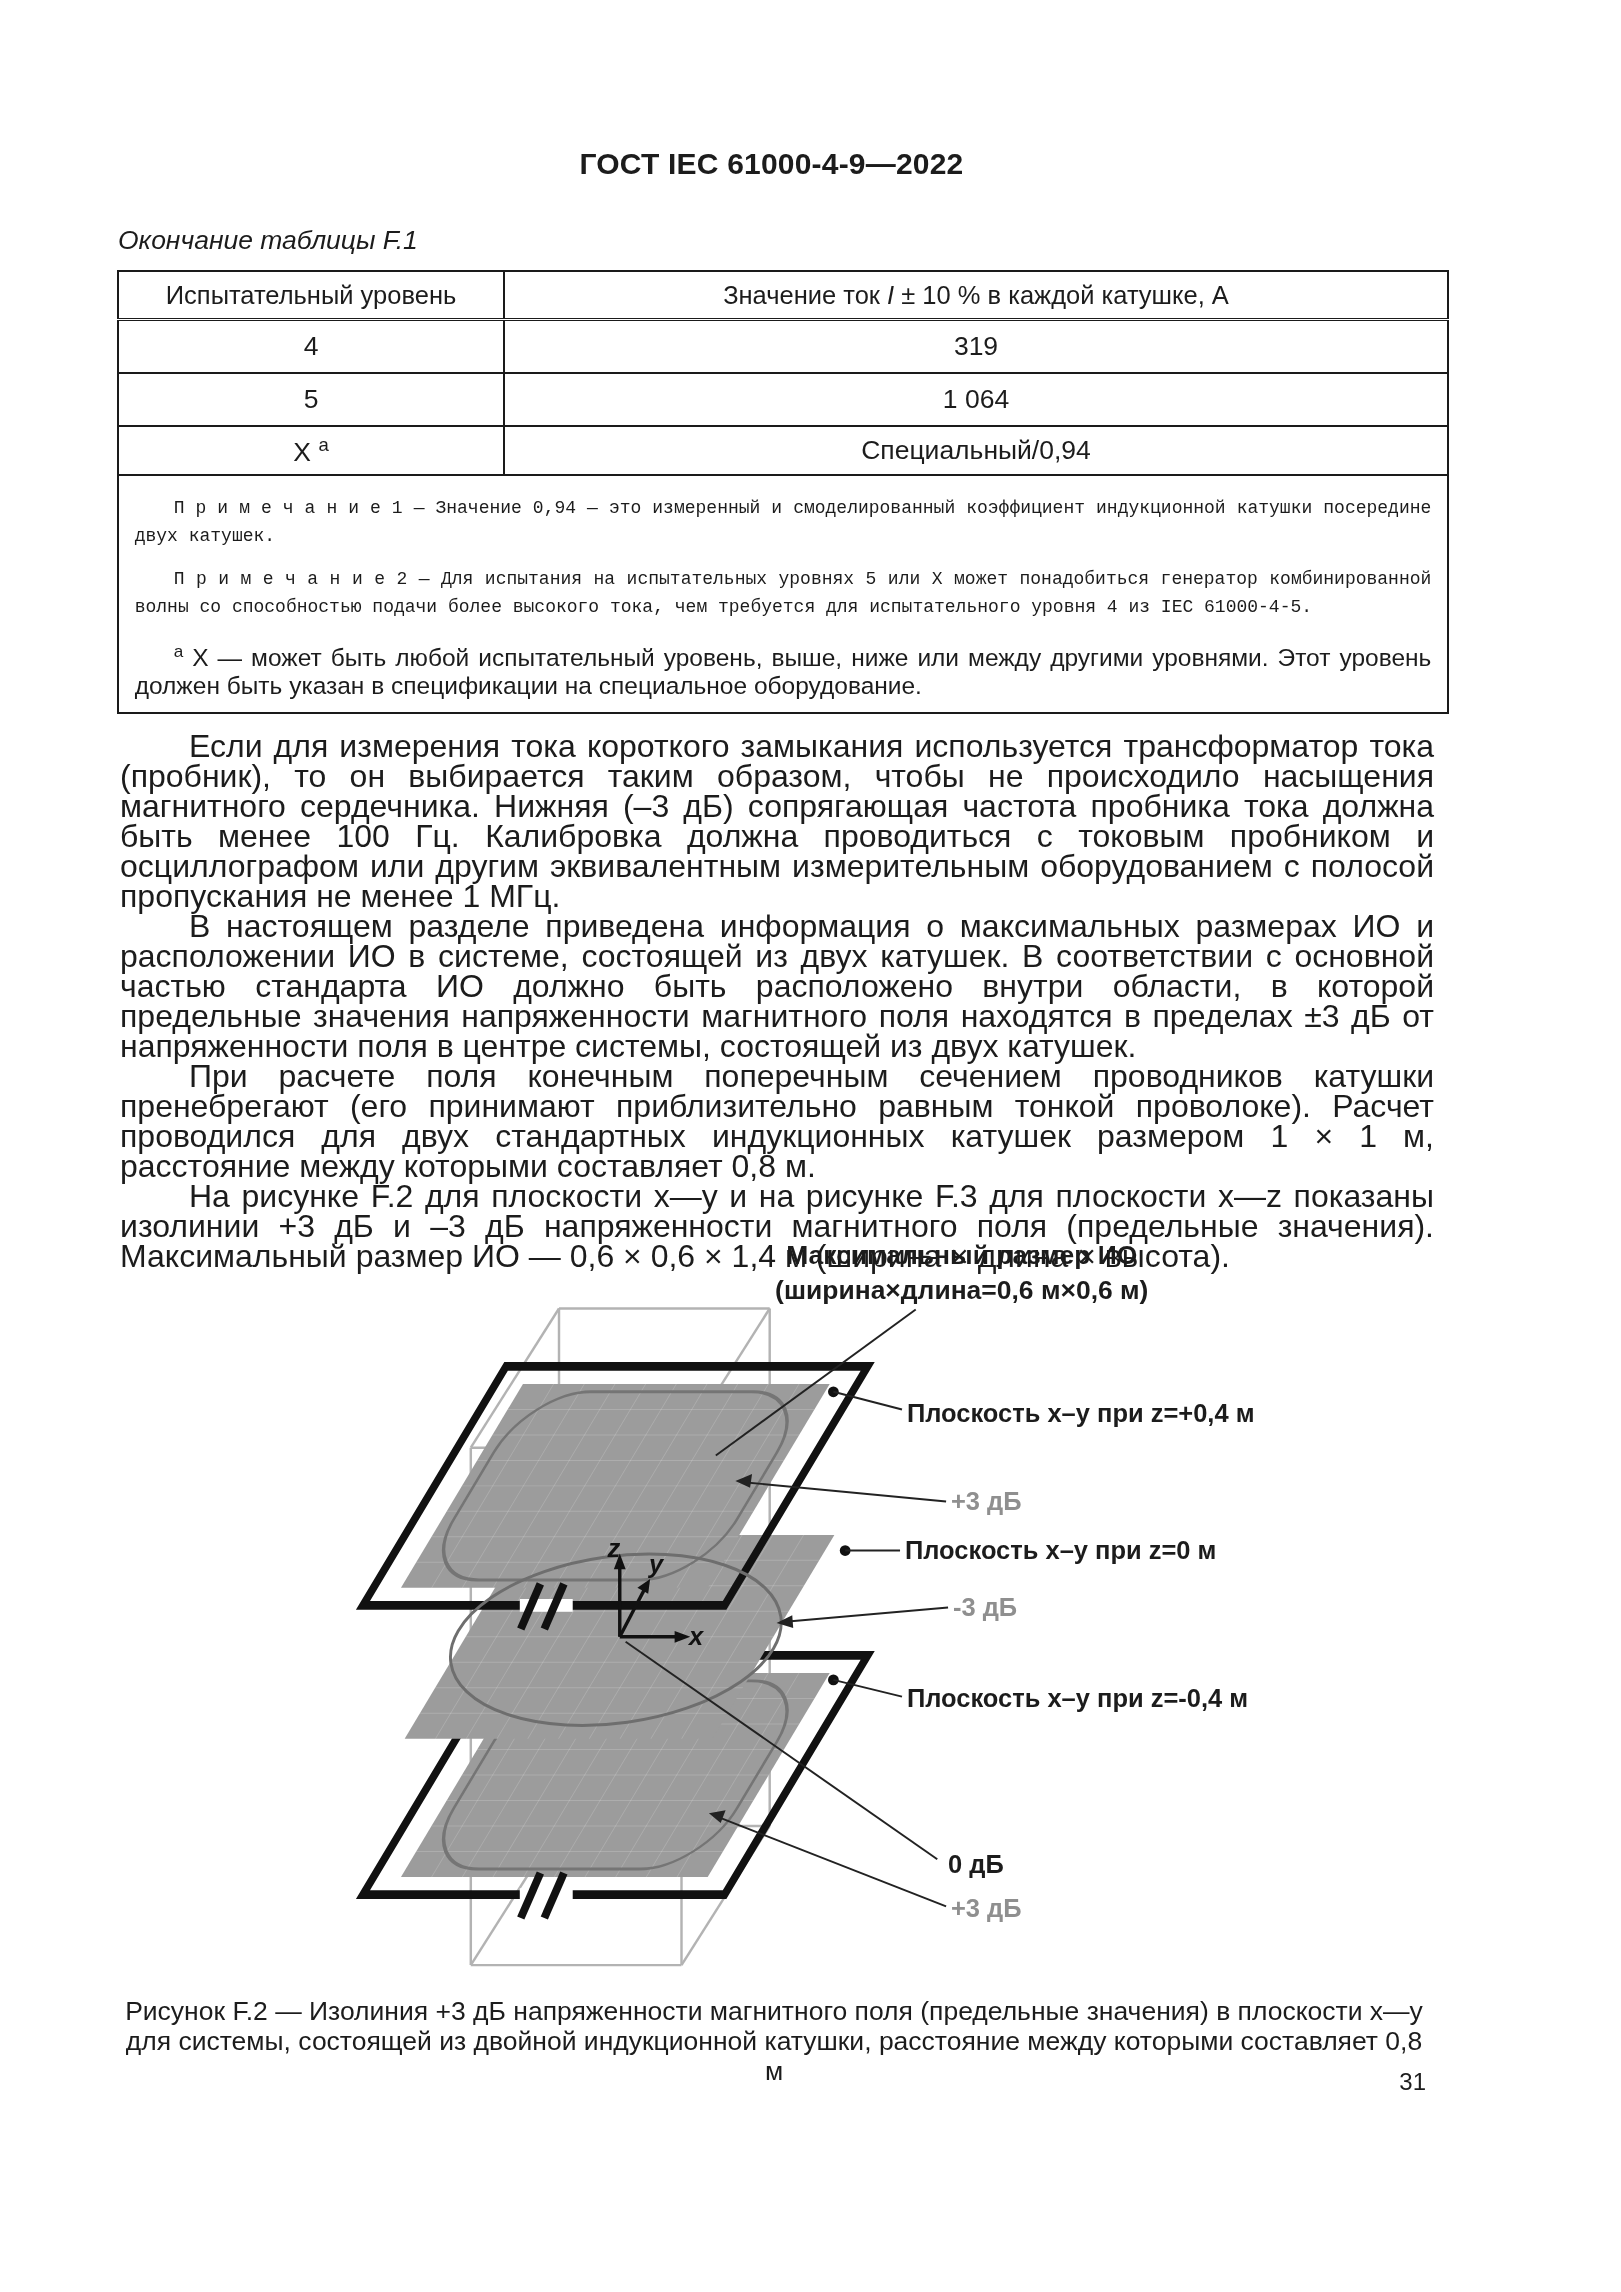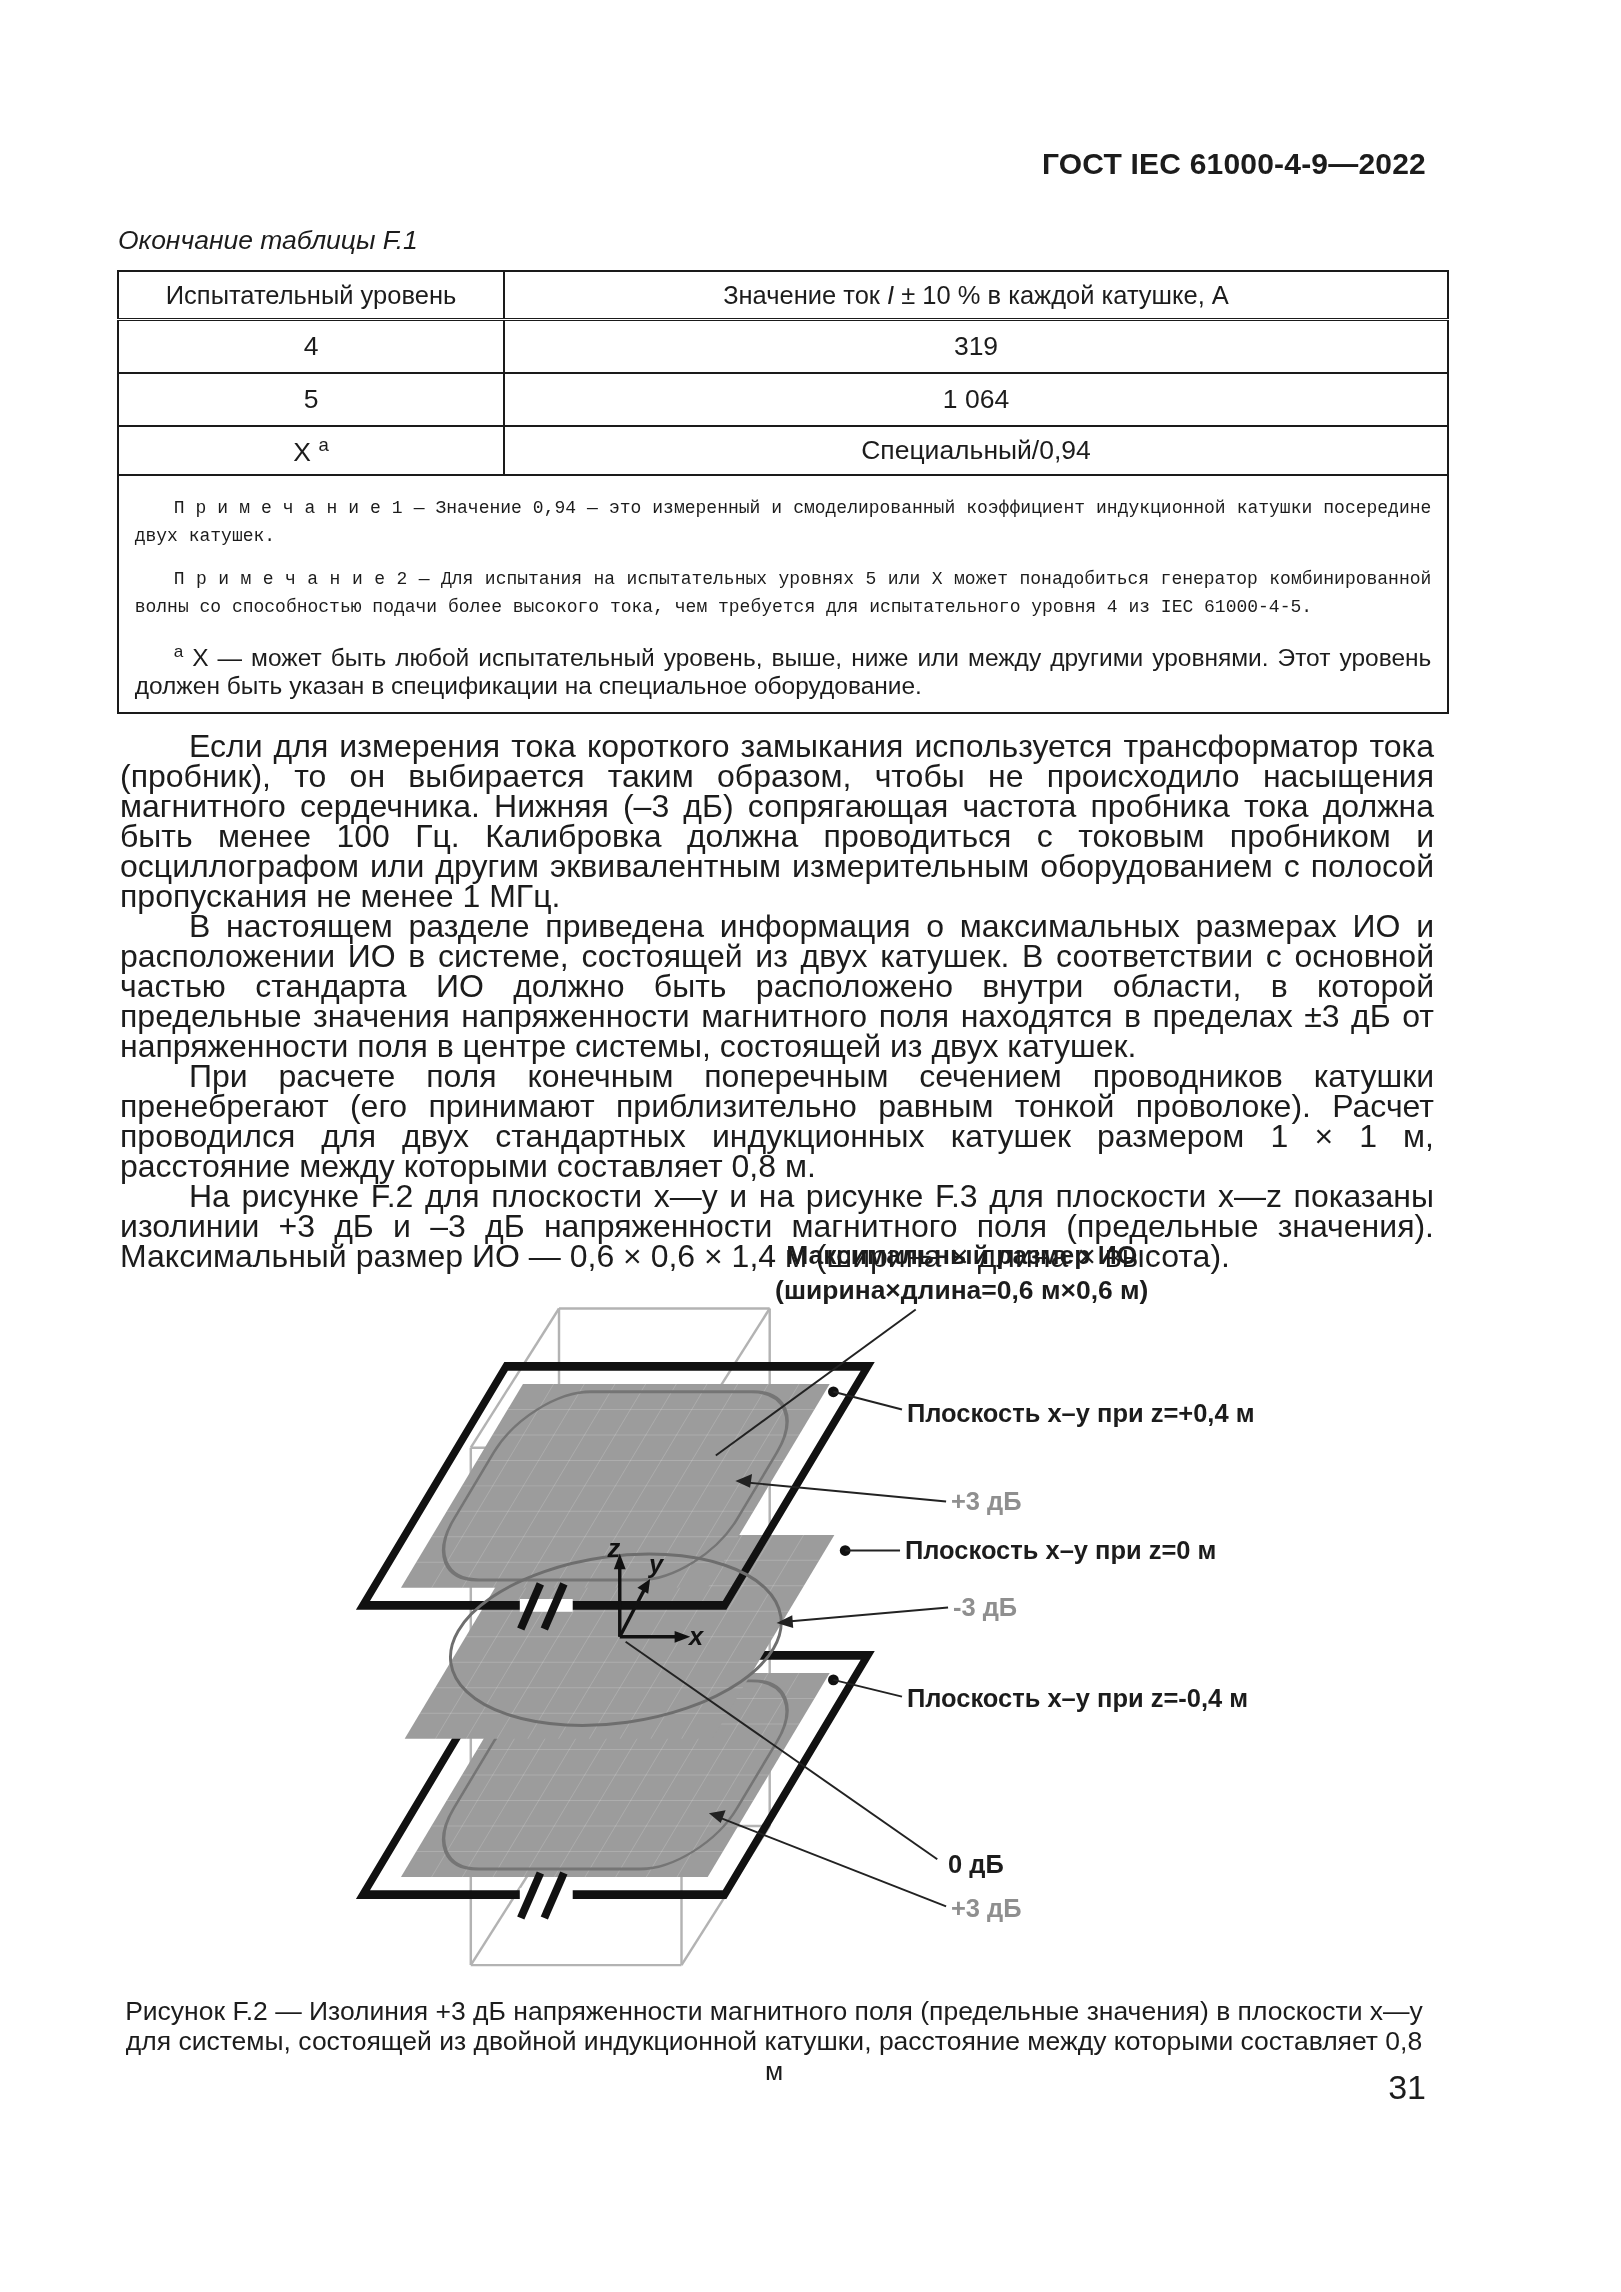--- a/index.html
+++ b/index.html
@@ -2,21 +2,21 @@
 <html lang="ru"><head>
 <meta charset="utf-8">
 <style>
   html,body{margin:0;padding:0;}
   body{
     width:1621px;height:2293px;position:relative;background:#ffffff;
     font-family:"Liberation Sans", sans-serif;color:#1c1c1c;
   }
   .doc-header{
     position:absolute;top:147px;left:117px;width:1309px;
-    text-align:right;font-weight:bold;font-size:30px;letter-spacing:0.2px;
+    text-align:center;font-weight:bold;font-size:30px;letter-spacing:0.2px;
   }
   .table-caption{
     position:absolute;top:225px;left:118px;
     font-style:italic;font-size:26.5px;
   }
   table.levels{
     position:absolute;top:270px;left:117px;width:1332px;
     border-collapse:collapse;table-layout:fixed;
     font-size:26.5px;
   }
@@ -39,21 +39,21 @@
     font-size:32px;line-height:30px;
   }
   .body-text p{margin:0;text-indent:69px;text-align:justify;hyphens:none;}
   .body-text p.heading{font-weight:bold;margin-top:13.7px;margin-bottom:8.8px;text-align:left;}
   .fig-caption{
     position:absolute;top:1996px;left:117px;width:1314px;
     text-align:center;font-size:26.5px;line-height:30px;
   }
   .page-number{
     position:absolute;top:2068px;left:117px;width:1309px;
-    text-align:right;font-size:34px;
+    text-align:right;font-size:24px;
   }
   svg.figure{position:absolute;left:265px;top:1220px;}
   .wire{stroke:#b3b3b3;stroke-width:2.5;fill:none;}
   .plane-fill{fill:#9c9c9c;stroke:none;}
   .grid-line{stroke:#ffffff;stroke-opacity:.18;stroke-width:1;}
   .contour{fill:none;stroke:#757575;stroke-width:3;}
   .coil{fill:none;stroke:#111111;stroke-width:9;}
   .coil-tick{stroke:#111111;stroke-width:8;fill:none;}
   .gap-erase{stroke:#ffffff;stroke-width:13;fill:none;}
   .ellipse3db{fill:none;stroke:#6e6e6e;stroke-width:3;}

